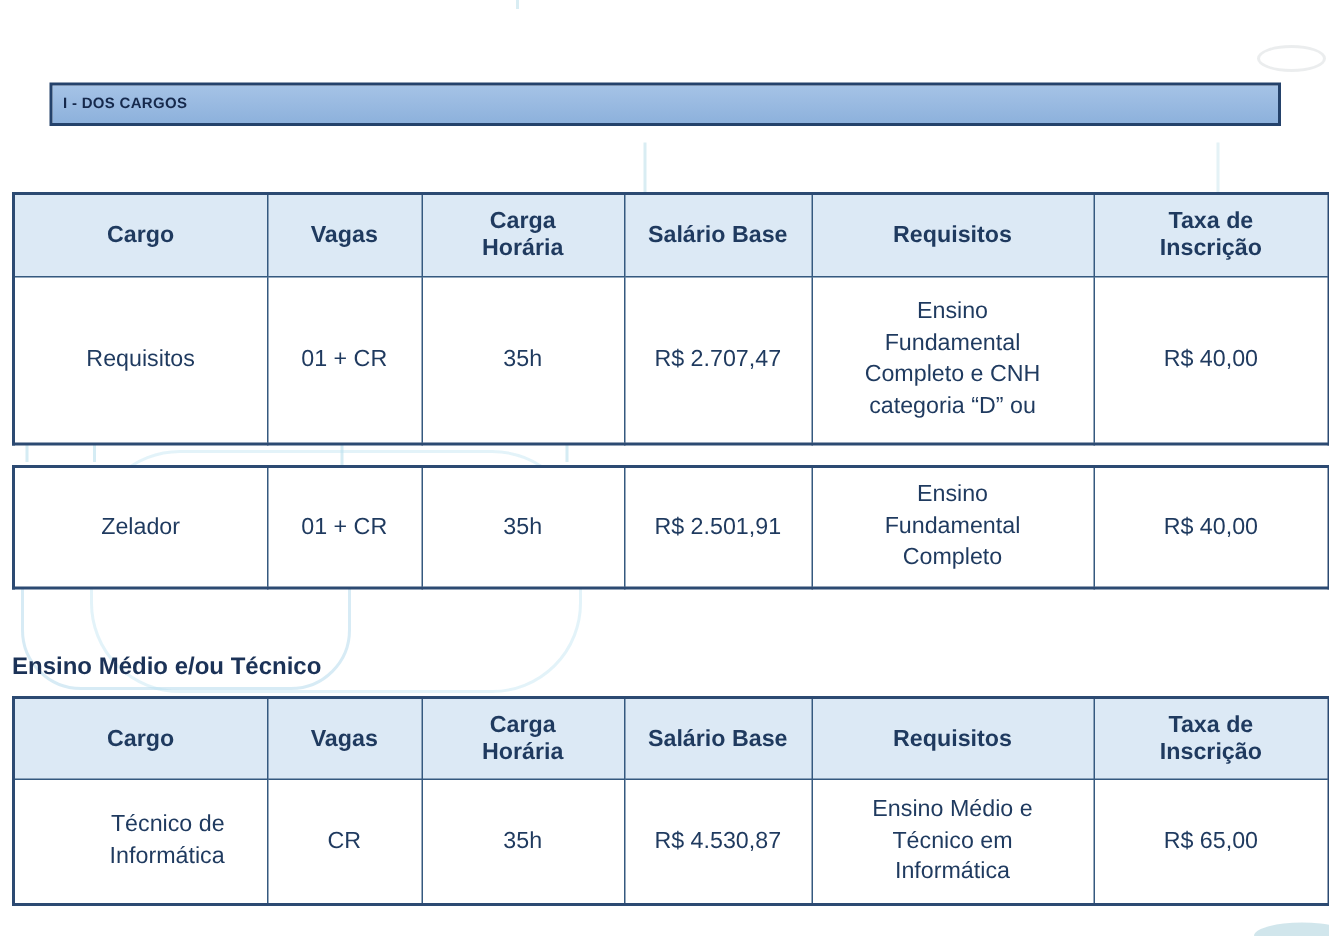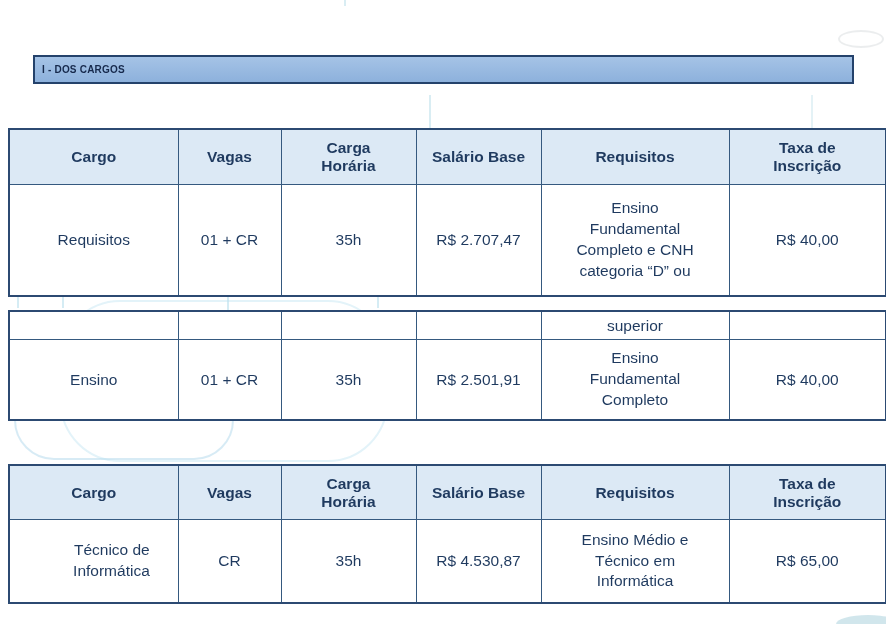--- a/index.html
+++ b/index.html
@@ -123,63 +123,44 @@
   <table class="doc t2">
     <colgroup>
       <col style="width:169px">
         <col style="width:103px">
         <col style="width:135px">
       <col style="width:125px">
         <col style="width:188px">
         <col style="width:157px">
     </colgroup>
     <tbody>
-      <tr class="rh27">
-        <td>
-            <div></div>
-          </td>
-        <td>
-            <div></div>
-          </td>
-        <td>
-            <div></div>
-          </td>
-        <td>
-            <div></div>
-          </td>
-        <td>
-            <div>superior</div>
-          </td>
-        <td>
-            <div></div>
-          </td>
-      </tr>
       <tr class="rh79">
         <td>
-            <div>Ensino</div>
+            <div>Zelador</div>
           </td>
         <td>
             <div>01 + CR</div>
           </td>
         <td>
             <div>35h</div>
           </td>
         <td>
             <div>R$ 2.501,91</div>
           </td>
         <td>
             <div class="w-req">Ensino Fundamental Completo</div>
           </td>
         <td>
             <div>R$ 40,00</div>
           </td>
       </tr>
     </tbody>
   </table>
 
+  <h2 class="sec-heading h2">Ensino Médio e/ou Técnico</h2>
 
   <table class="doc t3">
     <colgroup>
       <col style="width:169px">
         <col style="width:103px">
         <col style="width:135px">
       <col style="width:125px">
         <col style="width:188px">
         <col style="width:157px">
     </colgroup>

